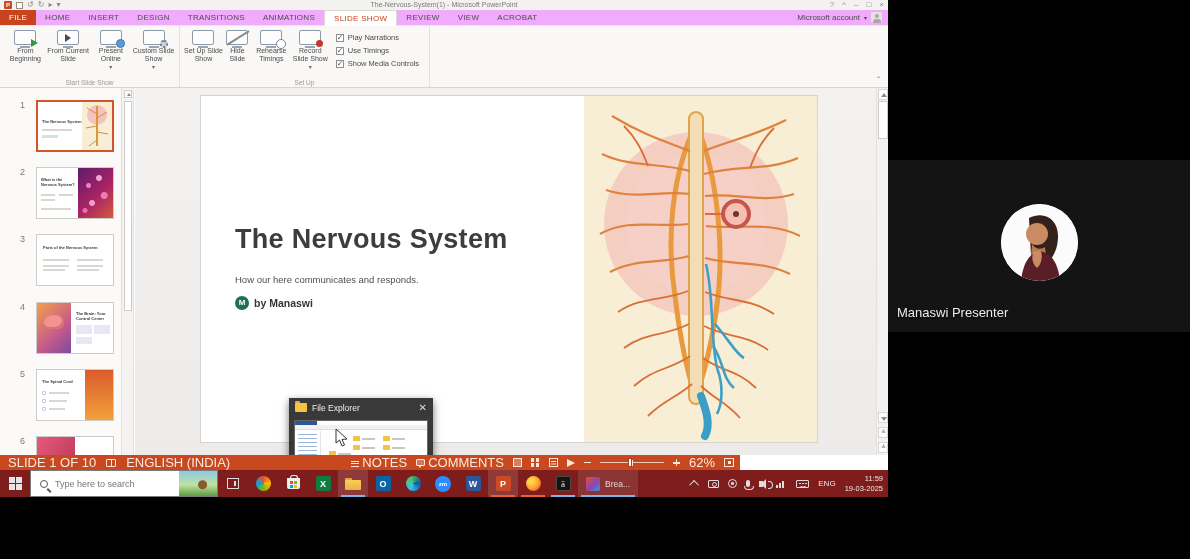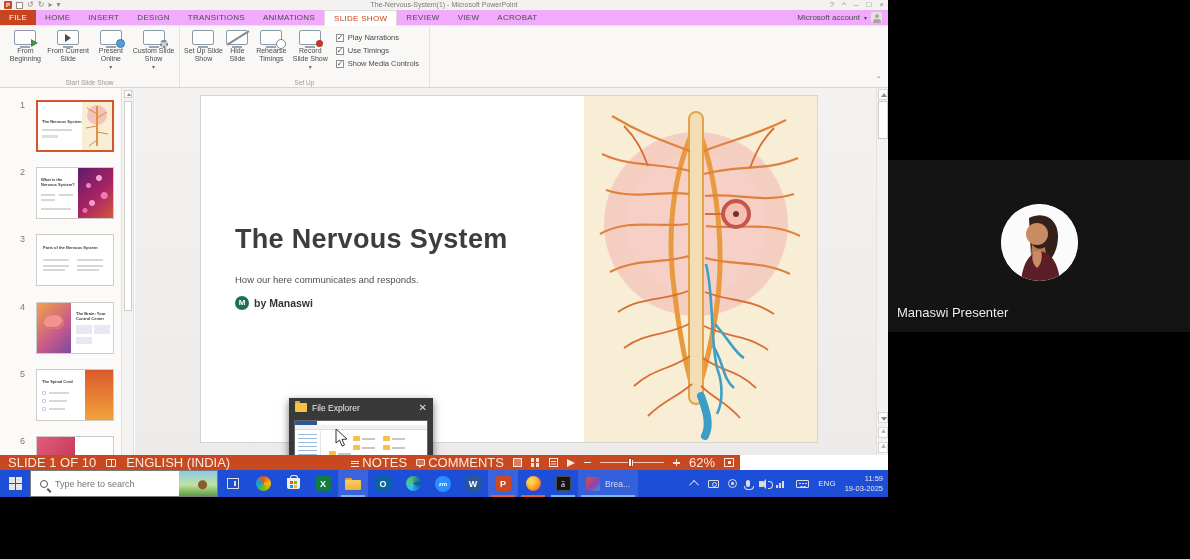--- a/index.html
+++ b/index.html
@@ -141,21 +141,21 @@
   .zslider { width:64px; height:1.5px; background:rgba(255,255,255,.7); position:relative; }
   .zslider::before { content:""; position:absolute; left:50%; top:-2px; width:1px; height:6px; background:#fce8df; }
   .zslider .knob { position:absolute; left:44%; top:-3.5px; width:3.5px; height:9px; background:#fff; border:1px solid #b03c18; }
   .zplus { position:relative; width:7px; height:7px; }
   .zplus::before { content:""; position:absolute; left:0; top:3px; width:7px; height:1.5px; background:#fce8df; }
   .zplus::after { content:""; position:absolute; left:3px; top:0; width:1.5px; height:7px; background:#fce8df; }
   .fit-ic { width:10px; height:9px; border:1px solid #fce8df; position:relative; }
   .fit-ic::after { content:""; position:absolute; left:2.5px; top:2px; width:3px; height:3px; background:#fce8df; }
 
   
-  .taskbar { position:absolute; left:0; top:470px; width:919px; height:27px; background:#1d4ed8; display:flex; align-items:center; }
+  .taskbar { position:absolute; left:0; top:470px; width:919px; height:27px; background:#7f1d1d; display:flex; align-items:center; }
   .tb-slot { width:30px; height:27px; display:flex; align-items:center; justify-content:center; position:relative; flex:none; }
   .tb-slot.active { background:rgba(255,255,255,.13); }
   .underline { position:absolute; left:3px; right:3px; bottom:0; height:2px; }
   .u-blue { background:#76b9ed; } .u-orange { background:#e8602c; }
   .winlogo { width:13px; height:13px; position:relative; }
   .winlogo::before, .winlogo::after { content:""; position:absolute; width:6px; height:6px; background:#e6e6e6; }
   .winlogo::before { left:0; top:0; box-shadow:7px 0 0 #e6e6e6; }
   .winlogo::after { left:0; top:7px; box-shadow:7px 0 0 #e6e6e6; }
   .searchbox { width:188px; height:27px; background:#fff; border:1px solid #7a7a7a; display:flex; align-items:center; flex:none; position:relative; }
   .mag { width:8px; height:8px; border:1.5px solid #555; border-radius:50%; position:relative; margin:0 7px 0 9px; flex:none; }

